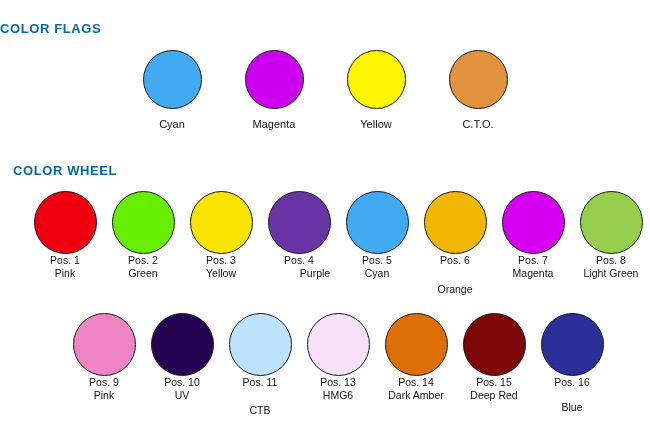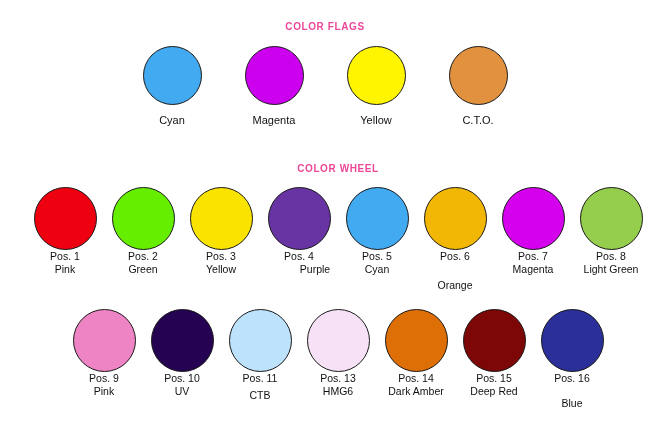--- a/index.html
+++ b/index.html
@@ -16,25 +16,24 @@
   }
 
   .page {
     position: relative;
     width: 650px;
     height: 433px;
     box-sizing: border-box;
   }
 
   .section-title {
-    text-align: center;
-    font-size: 10px;
+    font-size: 13px;
     font-weight: bold;
     letter-spacing: 0.6px;
-    color: #ec4899;
+    color: #0369a1;
   }
 
   
   .flags-section {
     position: absolute;
     left: 0;
     top: 0;
     width: 650px;
   }
   .flags-title {
@@ -186,21 +185,21 @@
           <div class="wheel-label" style="margin-top: 0px;">Pink</div>
         </div>
         <div class="wheel-cell">
           <div class="swatch-sm" style="background: rgb(37, 3, 82);"></div>
           <div class="wheel-label">Pos. 10</div>
           <div class="wheel-label" style="margin-top: 0px;">UV</div>
         </div>
         <div class="wheel-cell">
           <div class="swatch-sm" style="background: rgb(188, 226, 252);"></div>
           <div class="wheel-label">Pos. 11</div>
-          <div class="wheel-label" style="margin-top: 4px;">CTB</div>
+          <div class="wheel-label" style="margin-top: 15px;">CTB</div>
         </div>
         <div class="wheel-cell">
           <div class="swatch-sm" style="background: rgb(247, 225, 247);"></div>
           <div class="wheel-label">Pos. 13</div>
           <div class="wheel-label" style="margin-top: 0px;">HMG6</div>
         </div>
         <div class="wheel-cell">
           <div class="swatch-sm" style="background: rgb(222, 111, 7);"></div>
           <div class="wheel-label">Pos. 14</div>
           <div class="wheel-label" style="margin-top: 0px;">Dark Amber</div>

